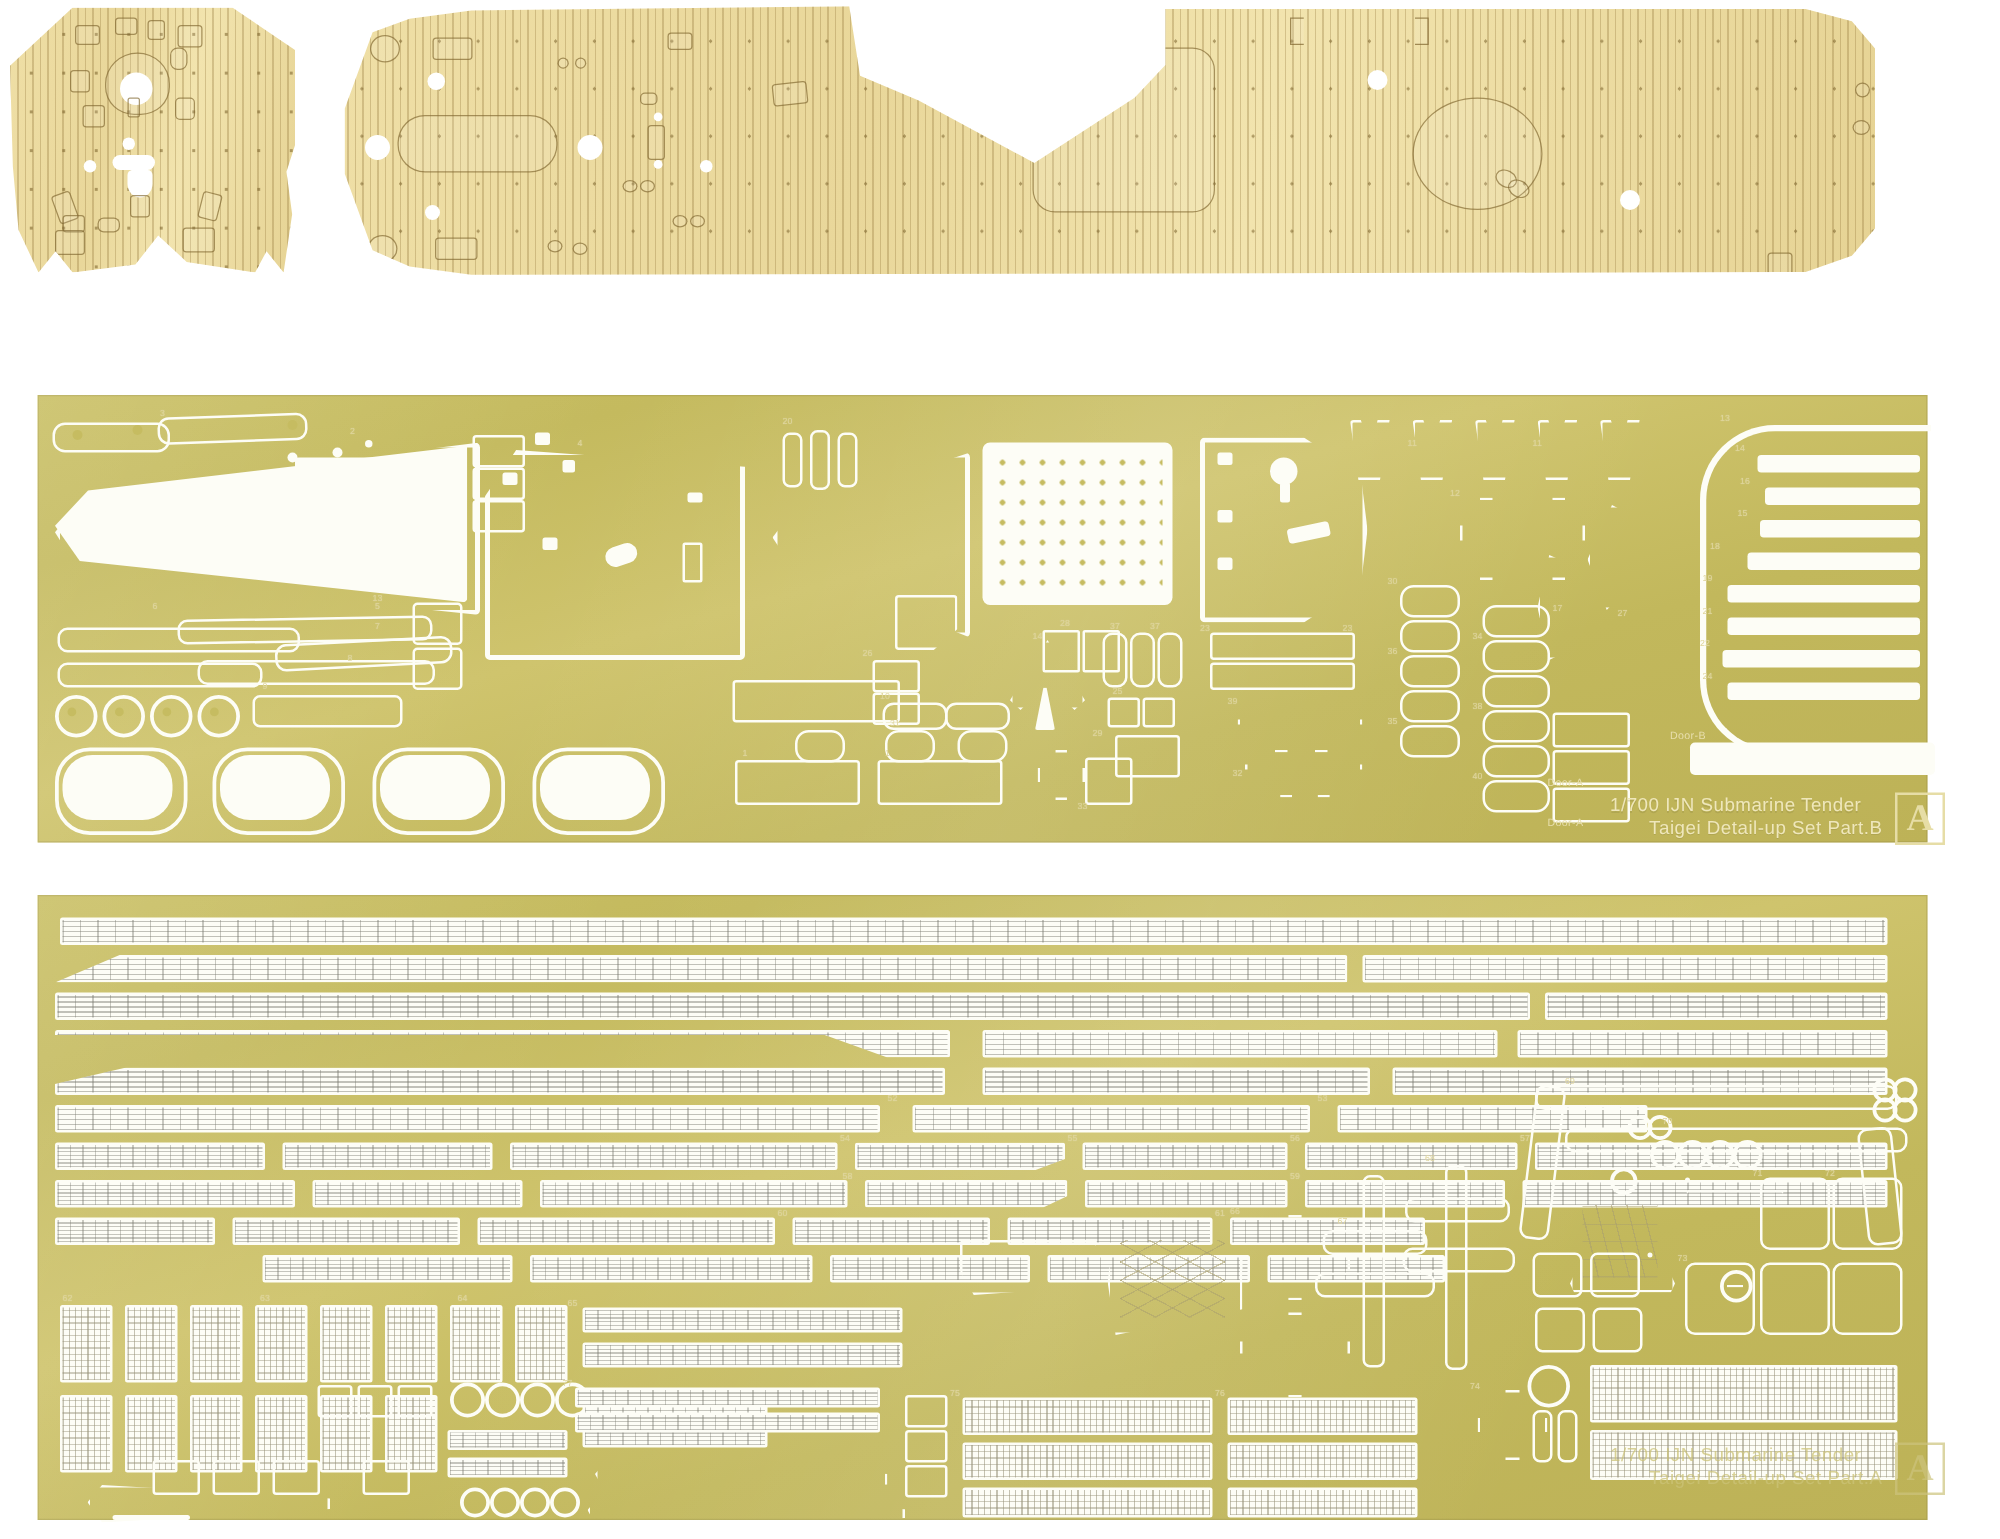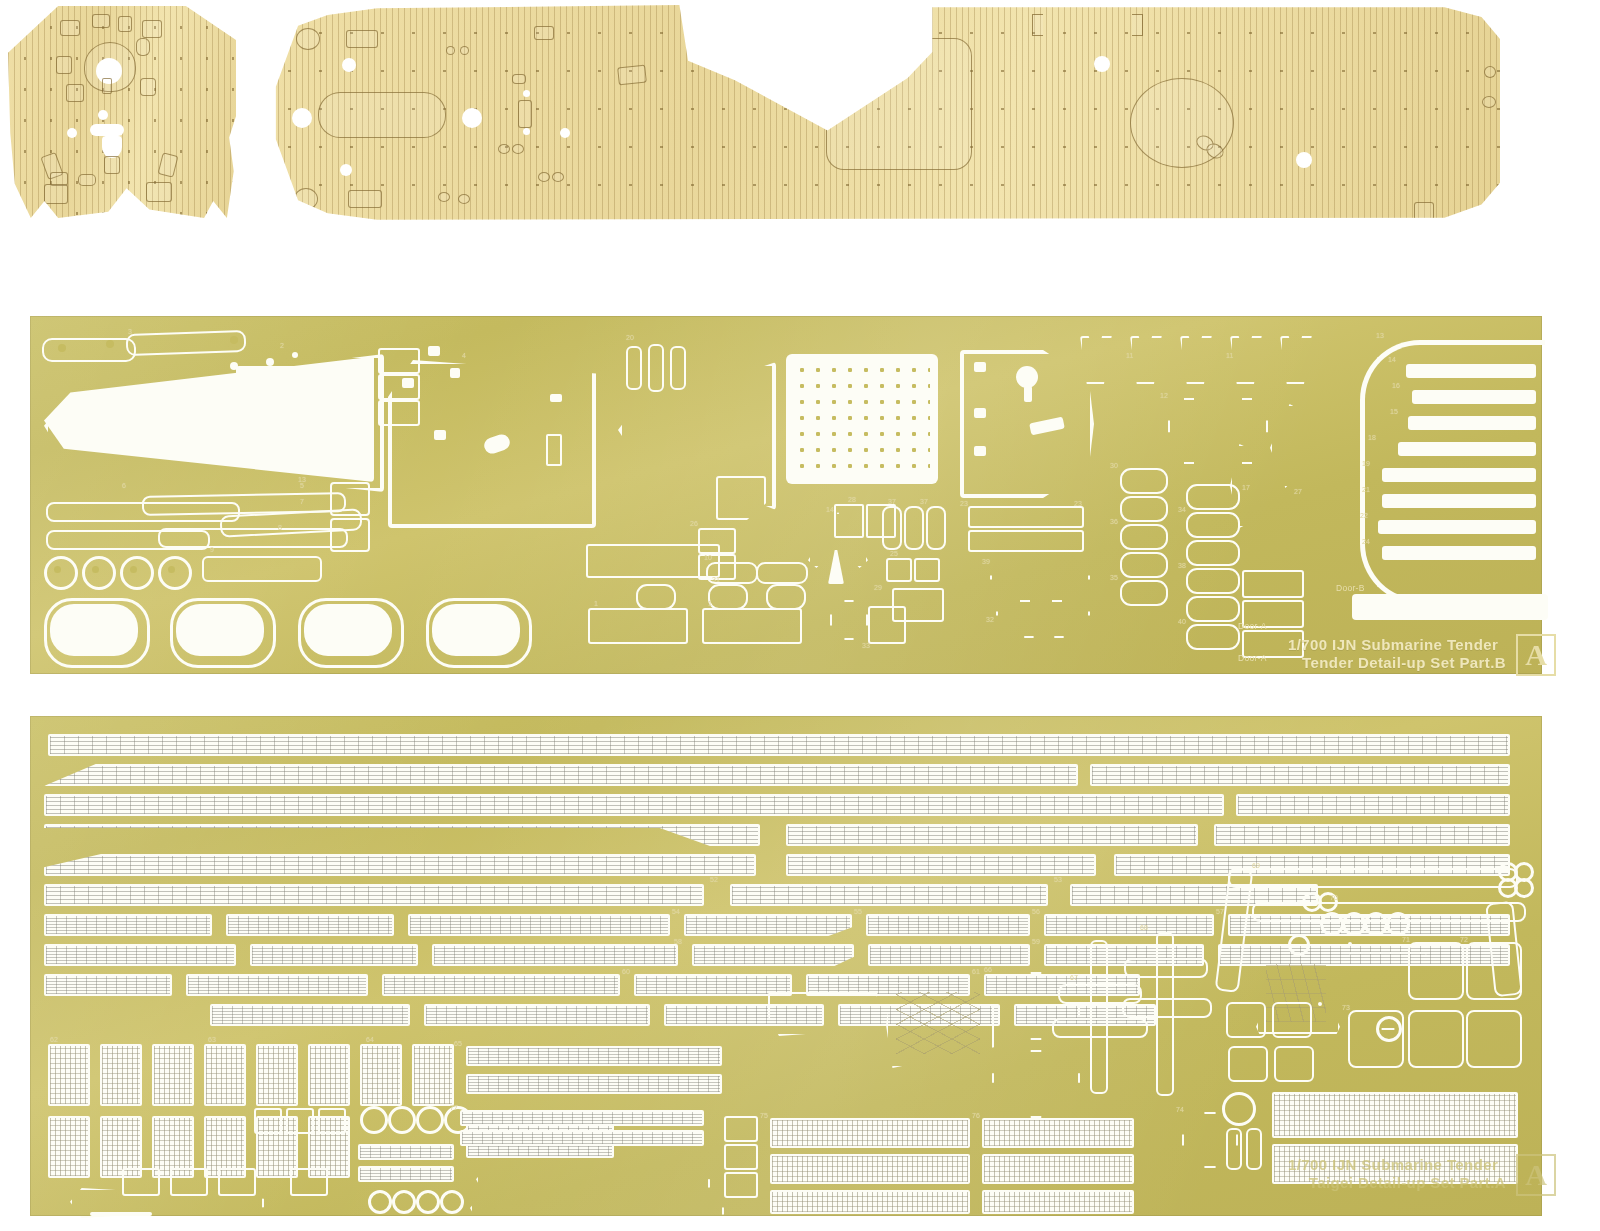--- a/index.html
+++ b/index.html
@@ -88,21 +88,21 @@
     position:absolute;color:#ded49a;font-size:7px;line-height:7px;
     font-family:"Liberation Sans",sans-serif;letter-spacing:.2px;
     text-shadow:0 0 1px rgba(255,255,255,.35);
     user-select:none;
   }
   .tag{
     position:absolute;color:#e8dfae;font-size:8.5px;line-height:9px;
     font-family:"Liberation Sans",sans-serif;letter-spacing:.3px;
   }
   .sheetlabel{
-    position:absolute;color:#efe7bb;font-weight:bold;letter-spacing:.4px;
+    position:absolute;color:#efe7bb;font-weight:normal;letter-spacing:.4px;
     font-family:"Liberation Sans",sans-serif;
     text-shadow:0 1px 0 rgba(150,140,70,.35);
   }
   .sheetlabel .l1{font-size:15px;line-height:18px;display:block;}
   .sheetlabel .l2{font-size:15px;line-height:18px;display:block;text-align:right;}
   .sheetlabel.faint{color:#ccc377;text-shadow:none;opacity:.75;}
 
   .logo{
     position:absolute;border:2px solid #e6dda6;
     display:flex;align-items:center;justify-content:center;
@@ -432,21 +432,21 @@
     <div class="po2" style="left:558px;top:292px;width:96px;height:32px;border-radius:3px;"></div>
     <div class="po2" style="left:672px;top:292px;width:96px;height:32px;border-radius:3px;"></div>
     <div class="num" style="left:564px;top:284px;">1</div>
     <div class="num" style="left:678px;top:284px;">1</div>
     <div class="po2" style="left:676px;top:246px;width:48px;height:18px;border-radius:9px;"></div>
     <div class="po2" style="left:726px;top:246px;width:48px;height:18px;border-radius:9px;"></div>
     <div class="num" style="left:674px;top:238px;">10</div>
 
     <div class="sheetlabel" style="left:1258px;top:320px;width:218px;">
       <span class="l1">1/700 IJN Submarine Tender</span>
-      <span class="l2">Tender Detail-up Set Part.B</span>
+      <span class="l2">Taigei Detail-up Set Part.B</span>
     </div>
     <div class="logo" style="left:1486px;top:318px;width:36px;height:38px;">
       <span>A</span>
     </div>
   </div>
 
   <div class="fret" id="fret-a" style="left:30px;top:716px;width:1512px;height:500px;">
     <div class="sheen"></div>
 
     <div class="rail" style="left:18px;top:18px;width:1462px;height:22px;"></div>

